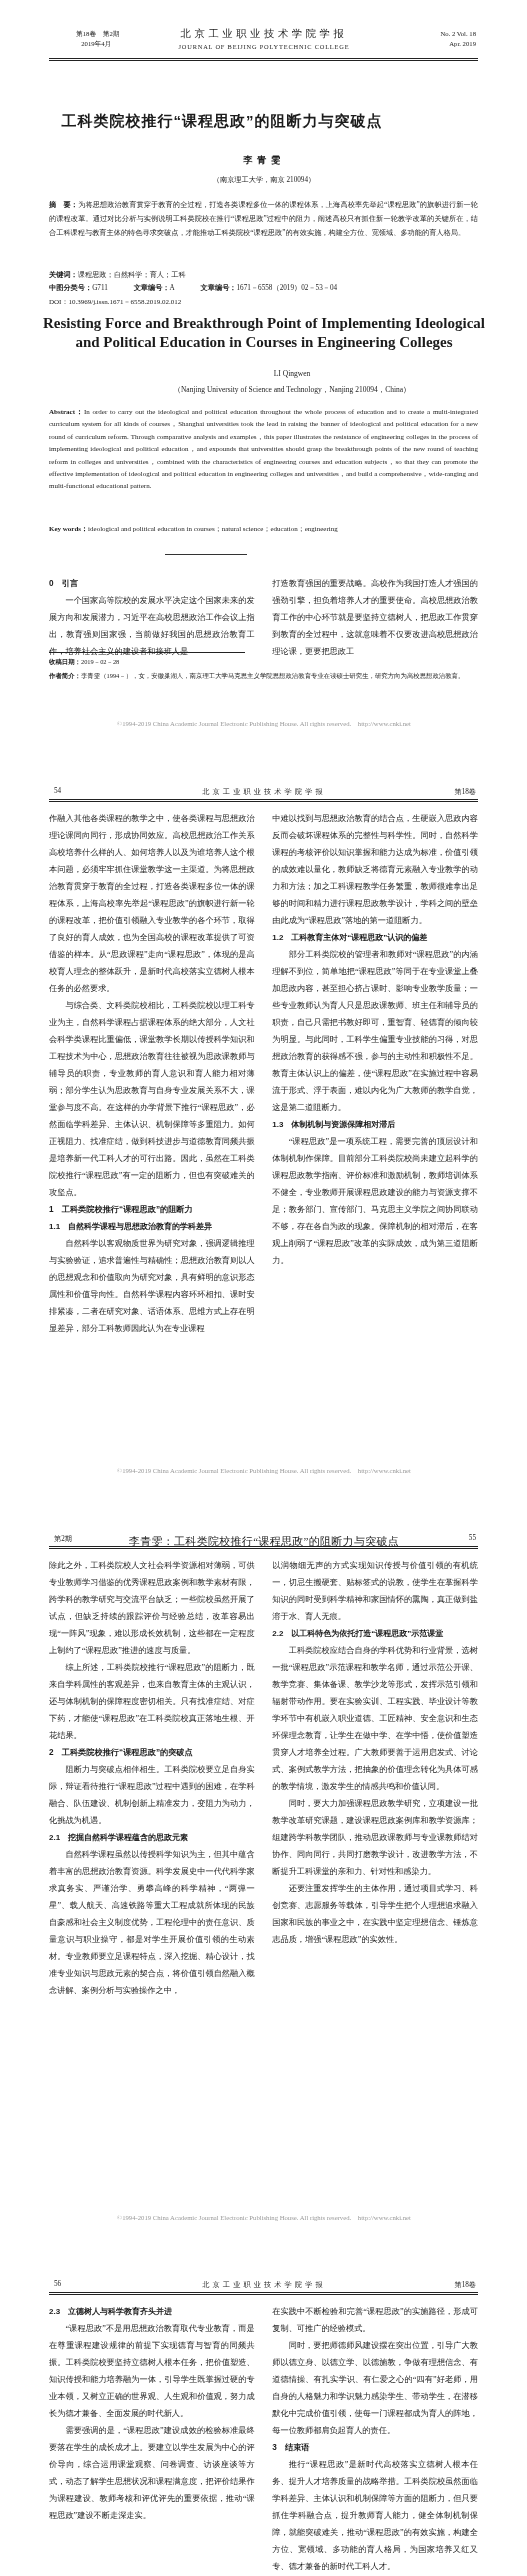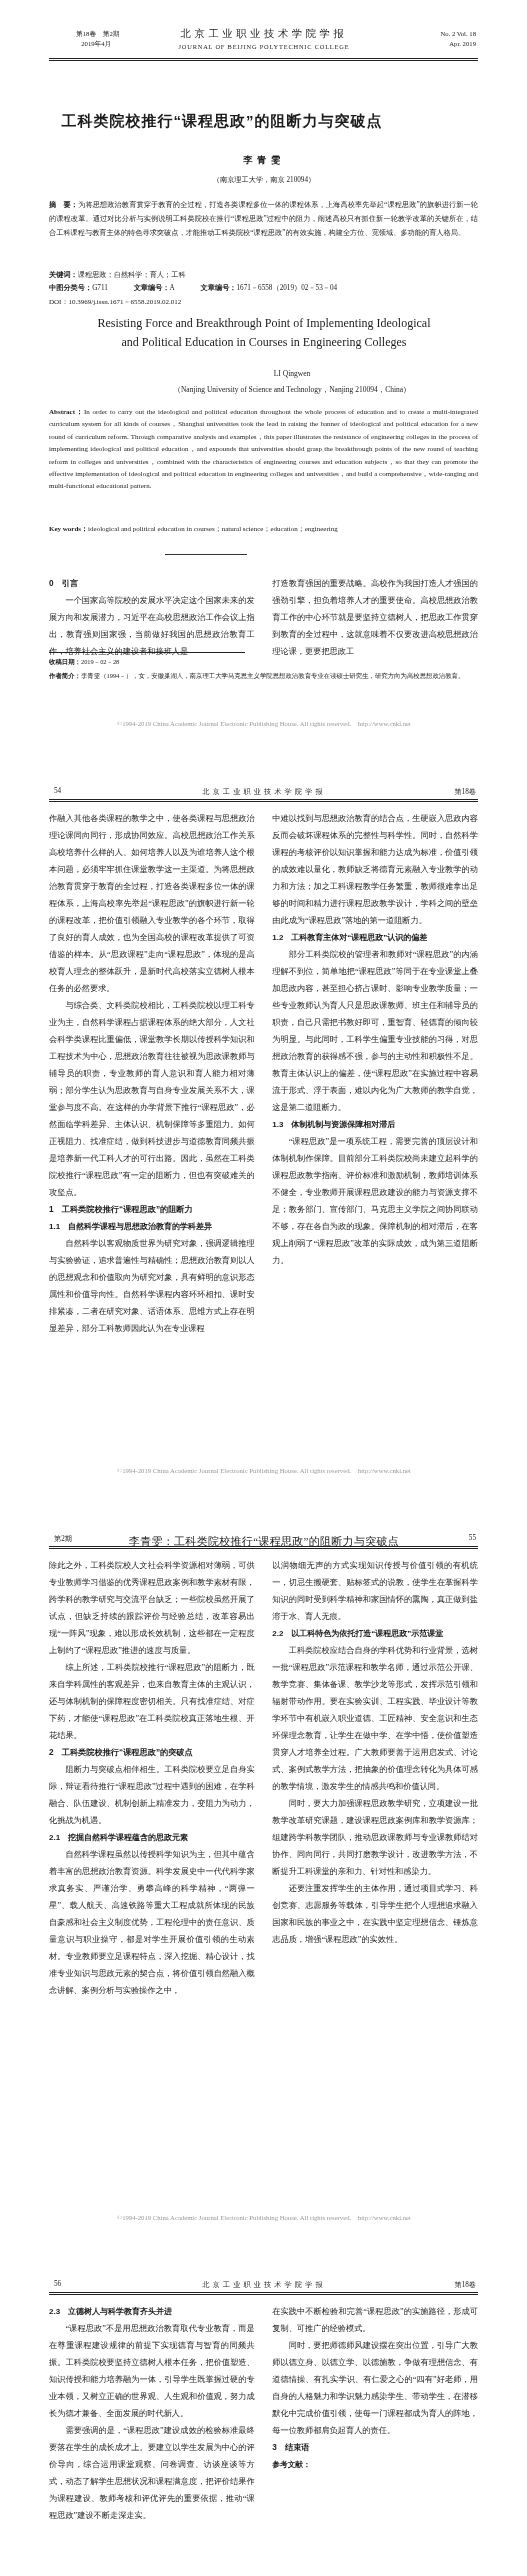--- a/index.html
+++ b/index.html
@@ -15,21 +15,21 @@
   .rule-single{border-top:0.7px solid #222;height:0;}
   
   .cn-title{font-family:"Liberation Sans",sans-serif;font-weight:700;font-size:15px;letter-spacing:1px;white-space:nowrap;}
   .author-cn{font-size:9.3px;letter-spacing:4.6px;font-weight:bold;}
   .affil-cn{font-size:7.2px;}
   .meta{font-size:7.2px;line-height:14px;text-align:justify;}
   .meta b,.foot b,.clc b{font-family:"Liberation Serif",serif;}
   .clc{font-size:7.2px;}
   .clc .pair{margin-right:24px;}
   .doi{font-size:7px;}
-  .en-title{font-weight:400;font-size:12px;line-height:19px;}
+  .en-title{font-weight:700;font-size:15px;line-height:19px;}
   .en-small{font-size:7.5px;margin-left:28px;}
   .en-meta{font-size:7px;line-height:12.4px;text-align:justify;}
   .shortrule{border-top:0.8px solid #333;width:82px;}
   
   .cols{position:absolute;left:49px;width:429px;display:flex;gap:17.5px;}
   .col{width:206px;overflow:hidden;font-size:8.2px;line-height:17px;text-align:justify;}
   .sec-heading{font-family:"Liberation Sans",sans-serif;font-weight:700;font-size:8.2px;}
   .sub-heading{font-family:"Liberation Sans",sans-serif;font-weight:700;font-size:8px;}
   .para{text-indent:2em;}
   .para.cont{text-indent:0;}
@@ -171,18 +171,19 @@
   <div class="cols" style="top:64px;">
     <div class="col" style="height:650px;">
         <div class="sub-heading">2.3　立德树人与科学教育齐头并进</div>
         <div class="para">“课程思政”不是用思想政治教育取代专业教育，而是在尊重课程建设规律的前提下实现德育与智育的同频共振。工科类院校要坚持立德树人根本任务，把价值塑造、知识传授和能力培养融为一体，引导学生既掌握过硬的专业本领，又树立正确的世界观、人生观和价值观，努力成长为德才兼备、全面发展的时代新人。</div>
         <div class="para">需要强调的是，“课程思政”建设成效的检验标准最终要落在学生的成长成才上。要建立以学生发展为中心的评价导向，综合运用课堂观察、问卷调查、访谈座谈等方式，动态了解学生思想状况和课程满意度，把评价结果作为课程建设、教师考核和评优评先的重要依据，推动“课程思政”建设不断走深走实。</div>
       </div>
     <div class="col" style="height:650px;">
         <div class="para cont">在实践中不断检验和完善“课程思政”的实施路径，形成可复制、可推广的经验模式。</div>
         <div class="para">同时，要把师德师风建设摆在突出位置，引导广大教师以德立身、以德立学、以德施教，争做有理想信念、有道德情操、有扎实学识、有仁爱之心的“四有”好老师，用自身的人格魅力和学识魅力感染学生、带动学生，在潜移默化中完成价值引领，使每一门课程都成为育人的阵地，每一位教师都肩负起育人的责任。</div>
         <div class="sec-heading">3　结束语</div>
+        <div class="para">推行“课程思政”是新时代高校落实立德树人根本任务、提升人才培养质量的战略举措。工科类院校虽然面临学科差异、主体认识和机制保障等方面的阻断力，但只要抓住学科融合点，提升教师育人能力，健全体制机制保障，就能突破难关，推动“课程思政”的有效实施，构建全方位、宽领域、多功能的育人格局，为国家培养又红又专、德才兼备的新时代工科人才。</div>
         <div class="ref-label">参考文献：</div>
       </div>
   </div>
 
 </div>
 
 
 </body></html>

